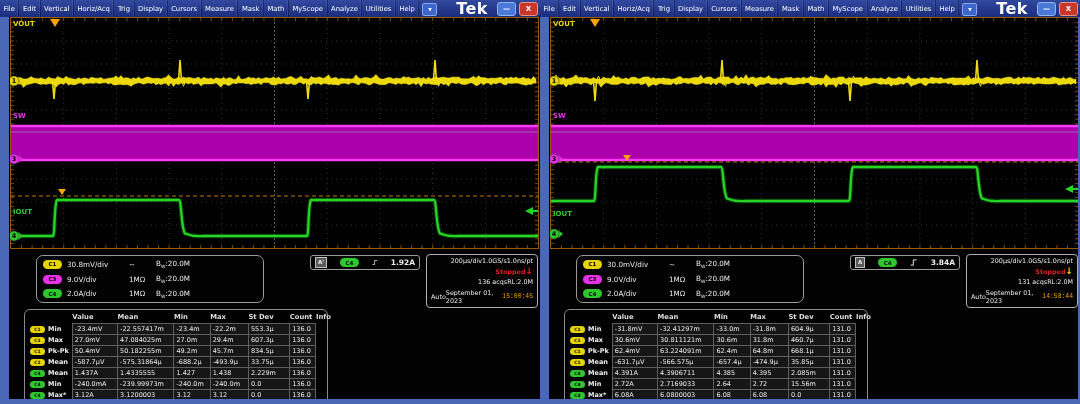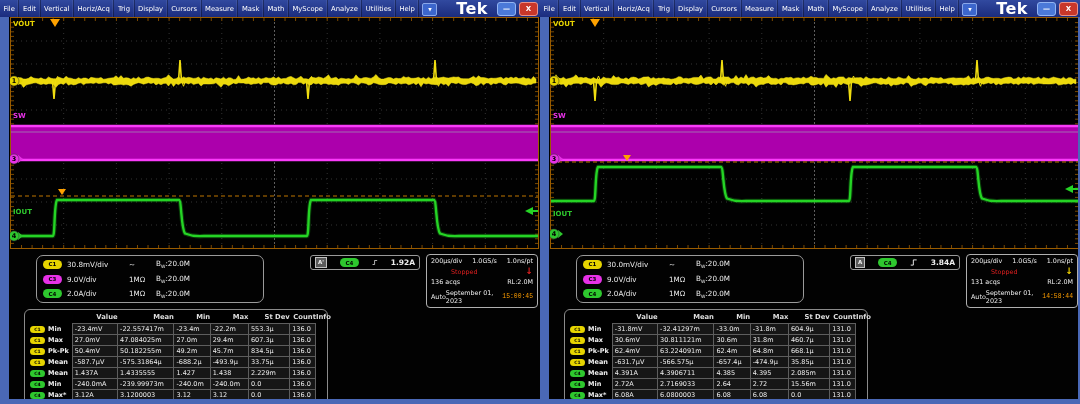--- a/index.html
+++ b/index.html
@@ -23,28 +23,28 @@
   .readouts{position:absolute;left:0;top:236px;width:530px;height:56px;color:#eee;}
   .ch-box{position:absolute;left:27px;top:2px;width:228px;height:48px;border:1px solid #9a9a9a;border-radius:7px;box-sizing:border-box;padding:3px 6px;display:flex;flex-direction:column;justify-content:space-between;font-size:7.2px;}
   .ch-row{display:flex;align-items:center;}
   .pill{width:19px;height:9px;border-radius:5px;color:#000;font-size:5.5px;font-weight:bold;display:flex;align-items:center;justify-content:center;flex:none;}
   .ch-scale{width:62px;margin-left:5px;}
   .ch-imp{width:27px;}
   .bw sub{font-size:4.5px;}
   .trig-box{position:absolute;left:301px;top:2px;width:110px;height:15px;border:1px solid #9a9a9a;border-radius:3px;box-sizing:border-box;display:flex;align-items:center;gap:13px;padding:0 4px;font-size:7.5px;font-weight:bold;}
   .trig-a{border:1px solid #c0c0c0;background:#5a5a5a;font-size:5.5px;font-weight:bold;padding:0 2px;height:9px;line-height:9px;}
   .horiz-box{position:absolute;left:417px;top:1px;width:112px;height:54px;border:1px solid #b0b0b0;border-radius:4px;box-sizing:border-box;padding:2px 4px;font-size:6.4px;display:flex;flex-direction:column;justify-content:space-between;}
-  .hrow{display:flex;justify-content:space-between;align-items:center;}
-  .status{color:#e02020;font-weight:normal;margin-left:20px;}
+  .hrow{display:flex;justify-content:flex-end;align-items:center;}
+  .status{color:#e02020;font-weight:bold;margin-left:20px;}
   .acq-arrow{font-size:9px;font-weight:bold;line-height:7px;}
   .time{color:#ff9e00;font-family:Liberation Mono, monospace;}
   
   .meas-wrap{position:absolute;left:15px;top:292px;width:304px;border:1px solid #8a8a8a;border-radius:6px;background:#000;padding:1px 3px 3px;box-sizing:border-box;}
   .meas-table{table-layout:fixed;width:296px;border-collapse:collapse;font-size:6.5px;color:#eee;}
-  .meas-table th{font-size:6.8px;color:#ddd;font-weight:bold;height:12px;text-align:right;padding:0;}
+  .meas-table th{font-size:6.8px;color:#ddd;font-weight:bold;height:12px;text-align:left;padding:0;}
   .meas-table th:nth-child(1){width:44px}.meas-table th:nth-child(2){width:45px}
   .meas-table th:nth-child(3){width:56px}.meas-table th:nth-child(4){width:36px}
   .meas-table th:nth-child(5){width:38px}.meas-table th:nth-child(6){width:41px}
   .meas-table th:nth-child(7){width:26px}.meas-table th:nth-child(8){width:8px}
   .meas-table td{height:10px;padding:0 2px;overflow:hidden;white-space:nowrap;}
   .meas-table td.cell{border:1px solid #5e5e5e;background:#161616;}
   .meas-table td.lab{border:none;background:transparent;}
   .lab-inner{display:flex;align-items:center;gap:3px;}
   .lab-inner .pill{width:15px;height:7px;font-size:4.5px;}
   .row-name{font-weight:bold;font-size:6.5px;}

